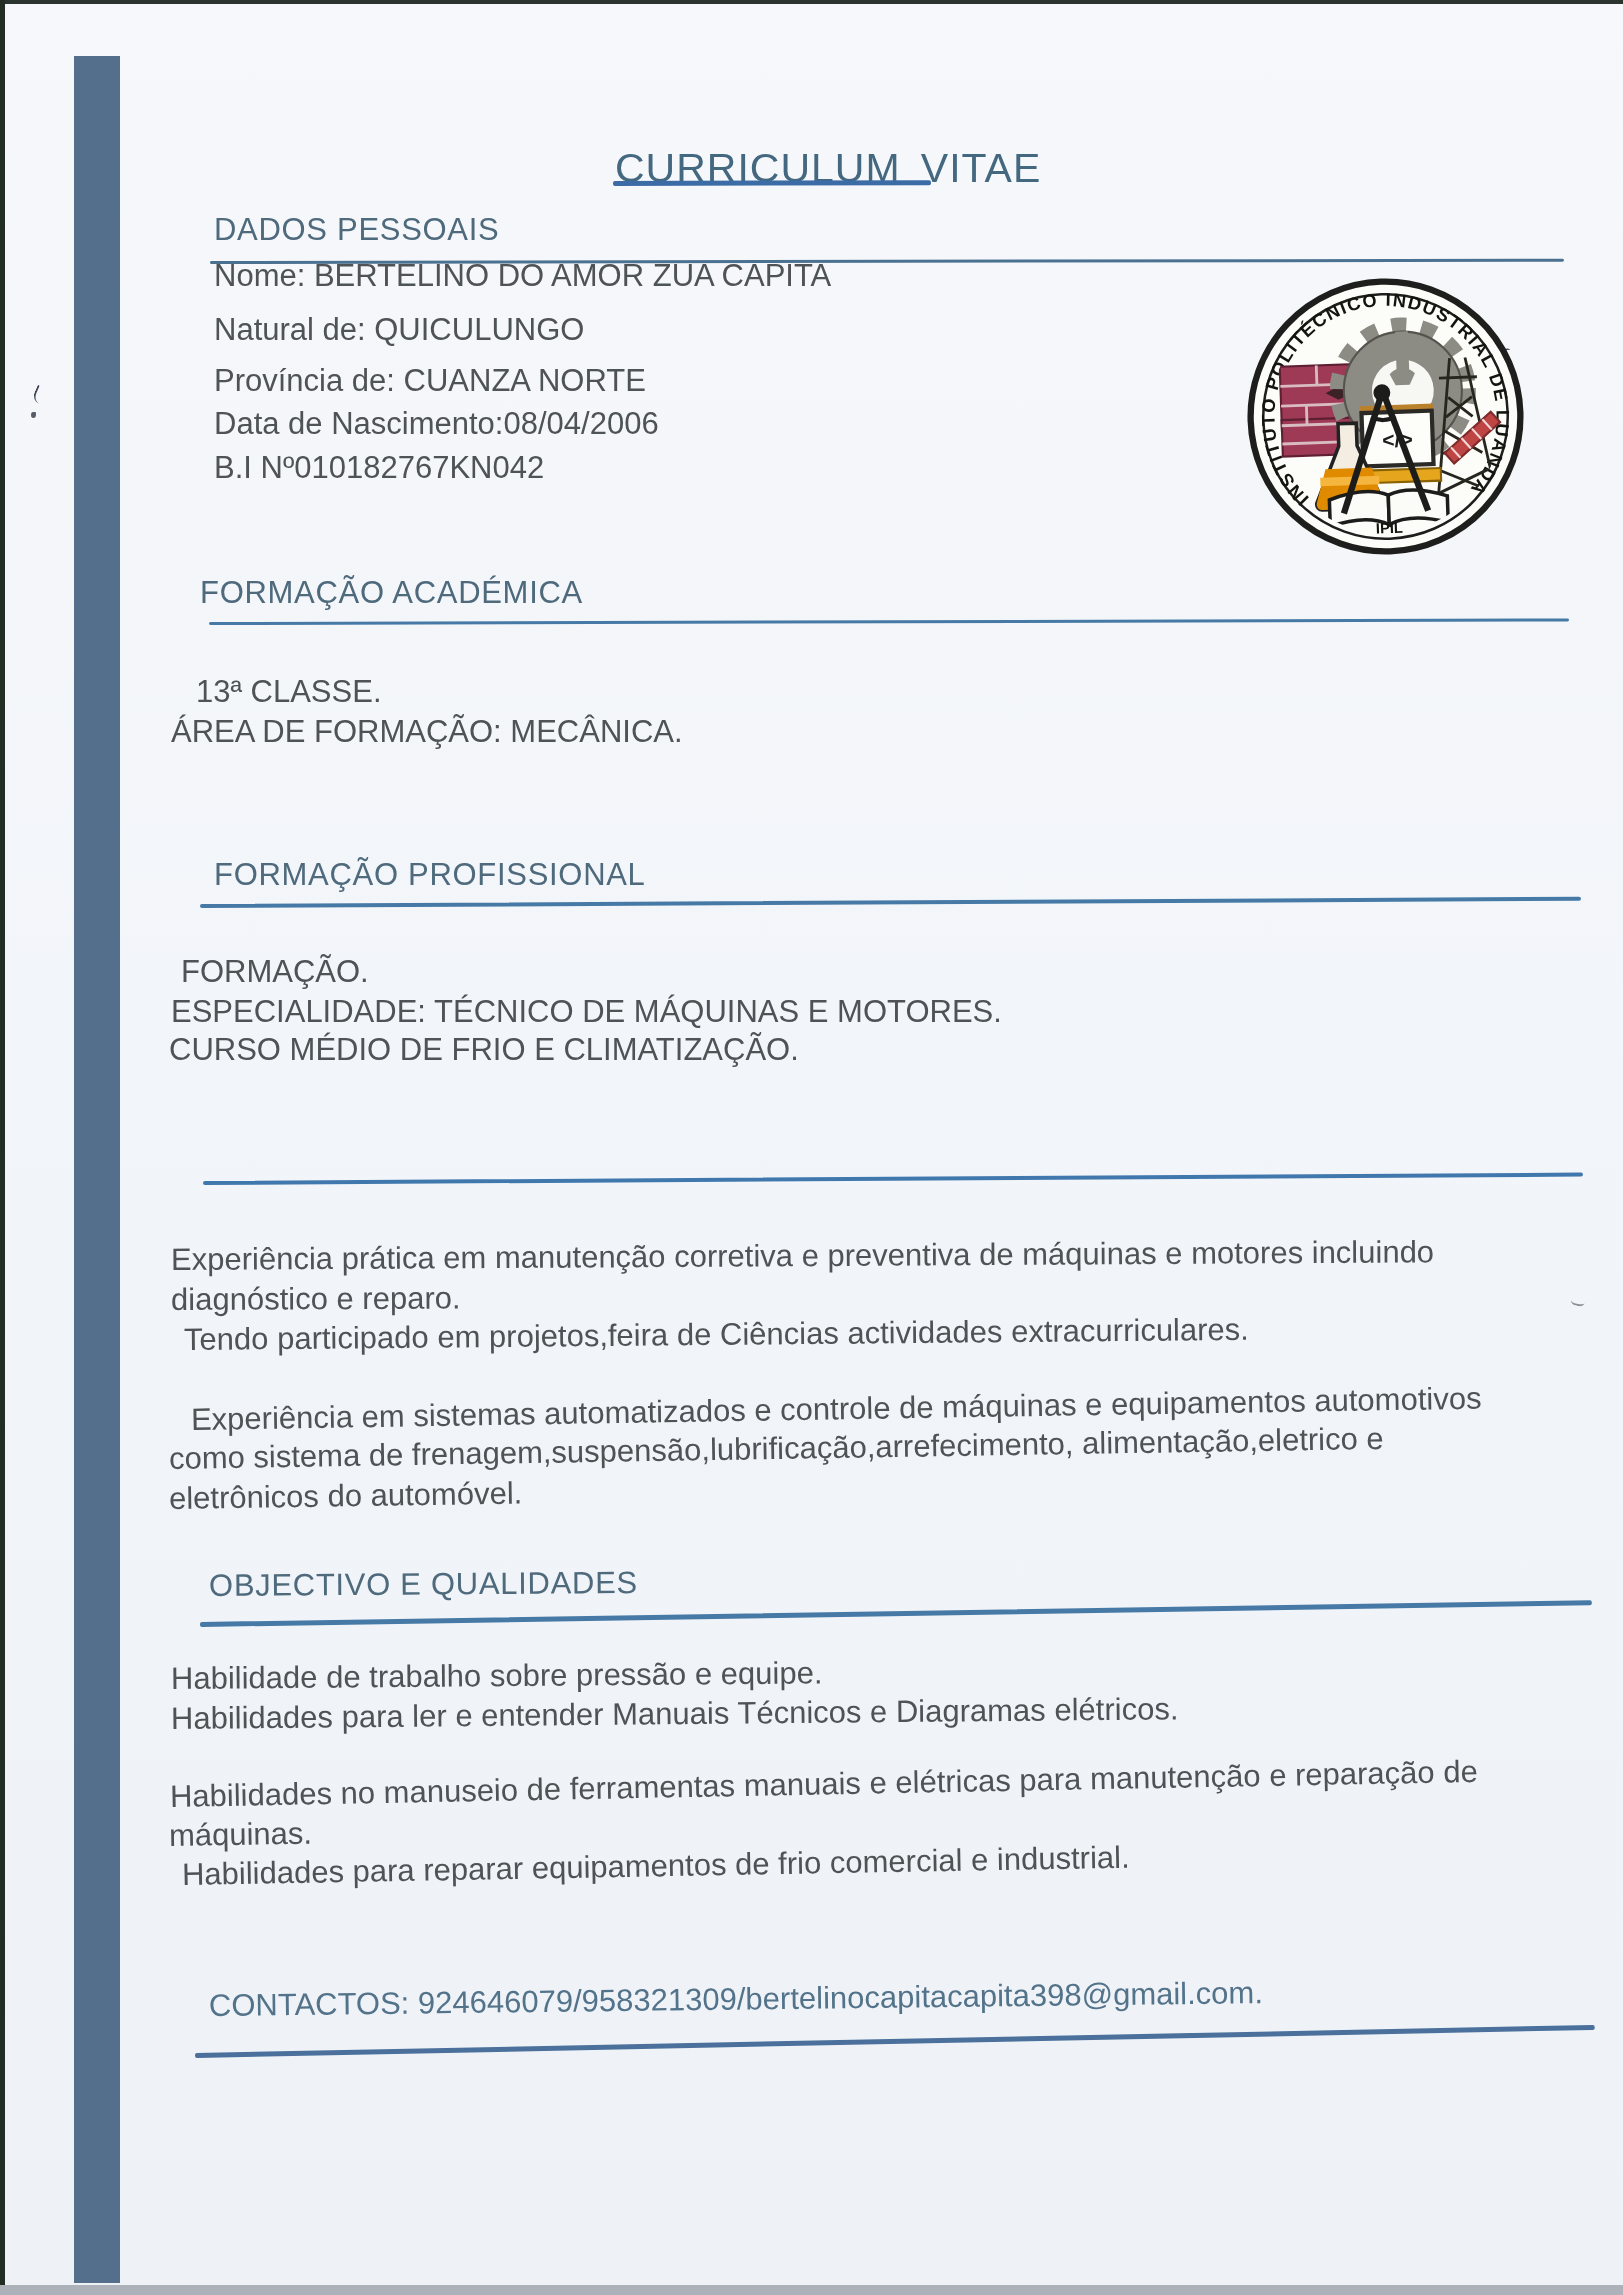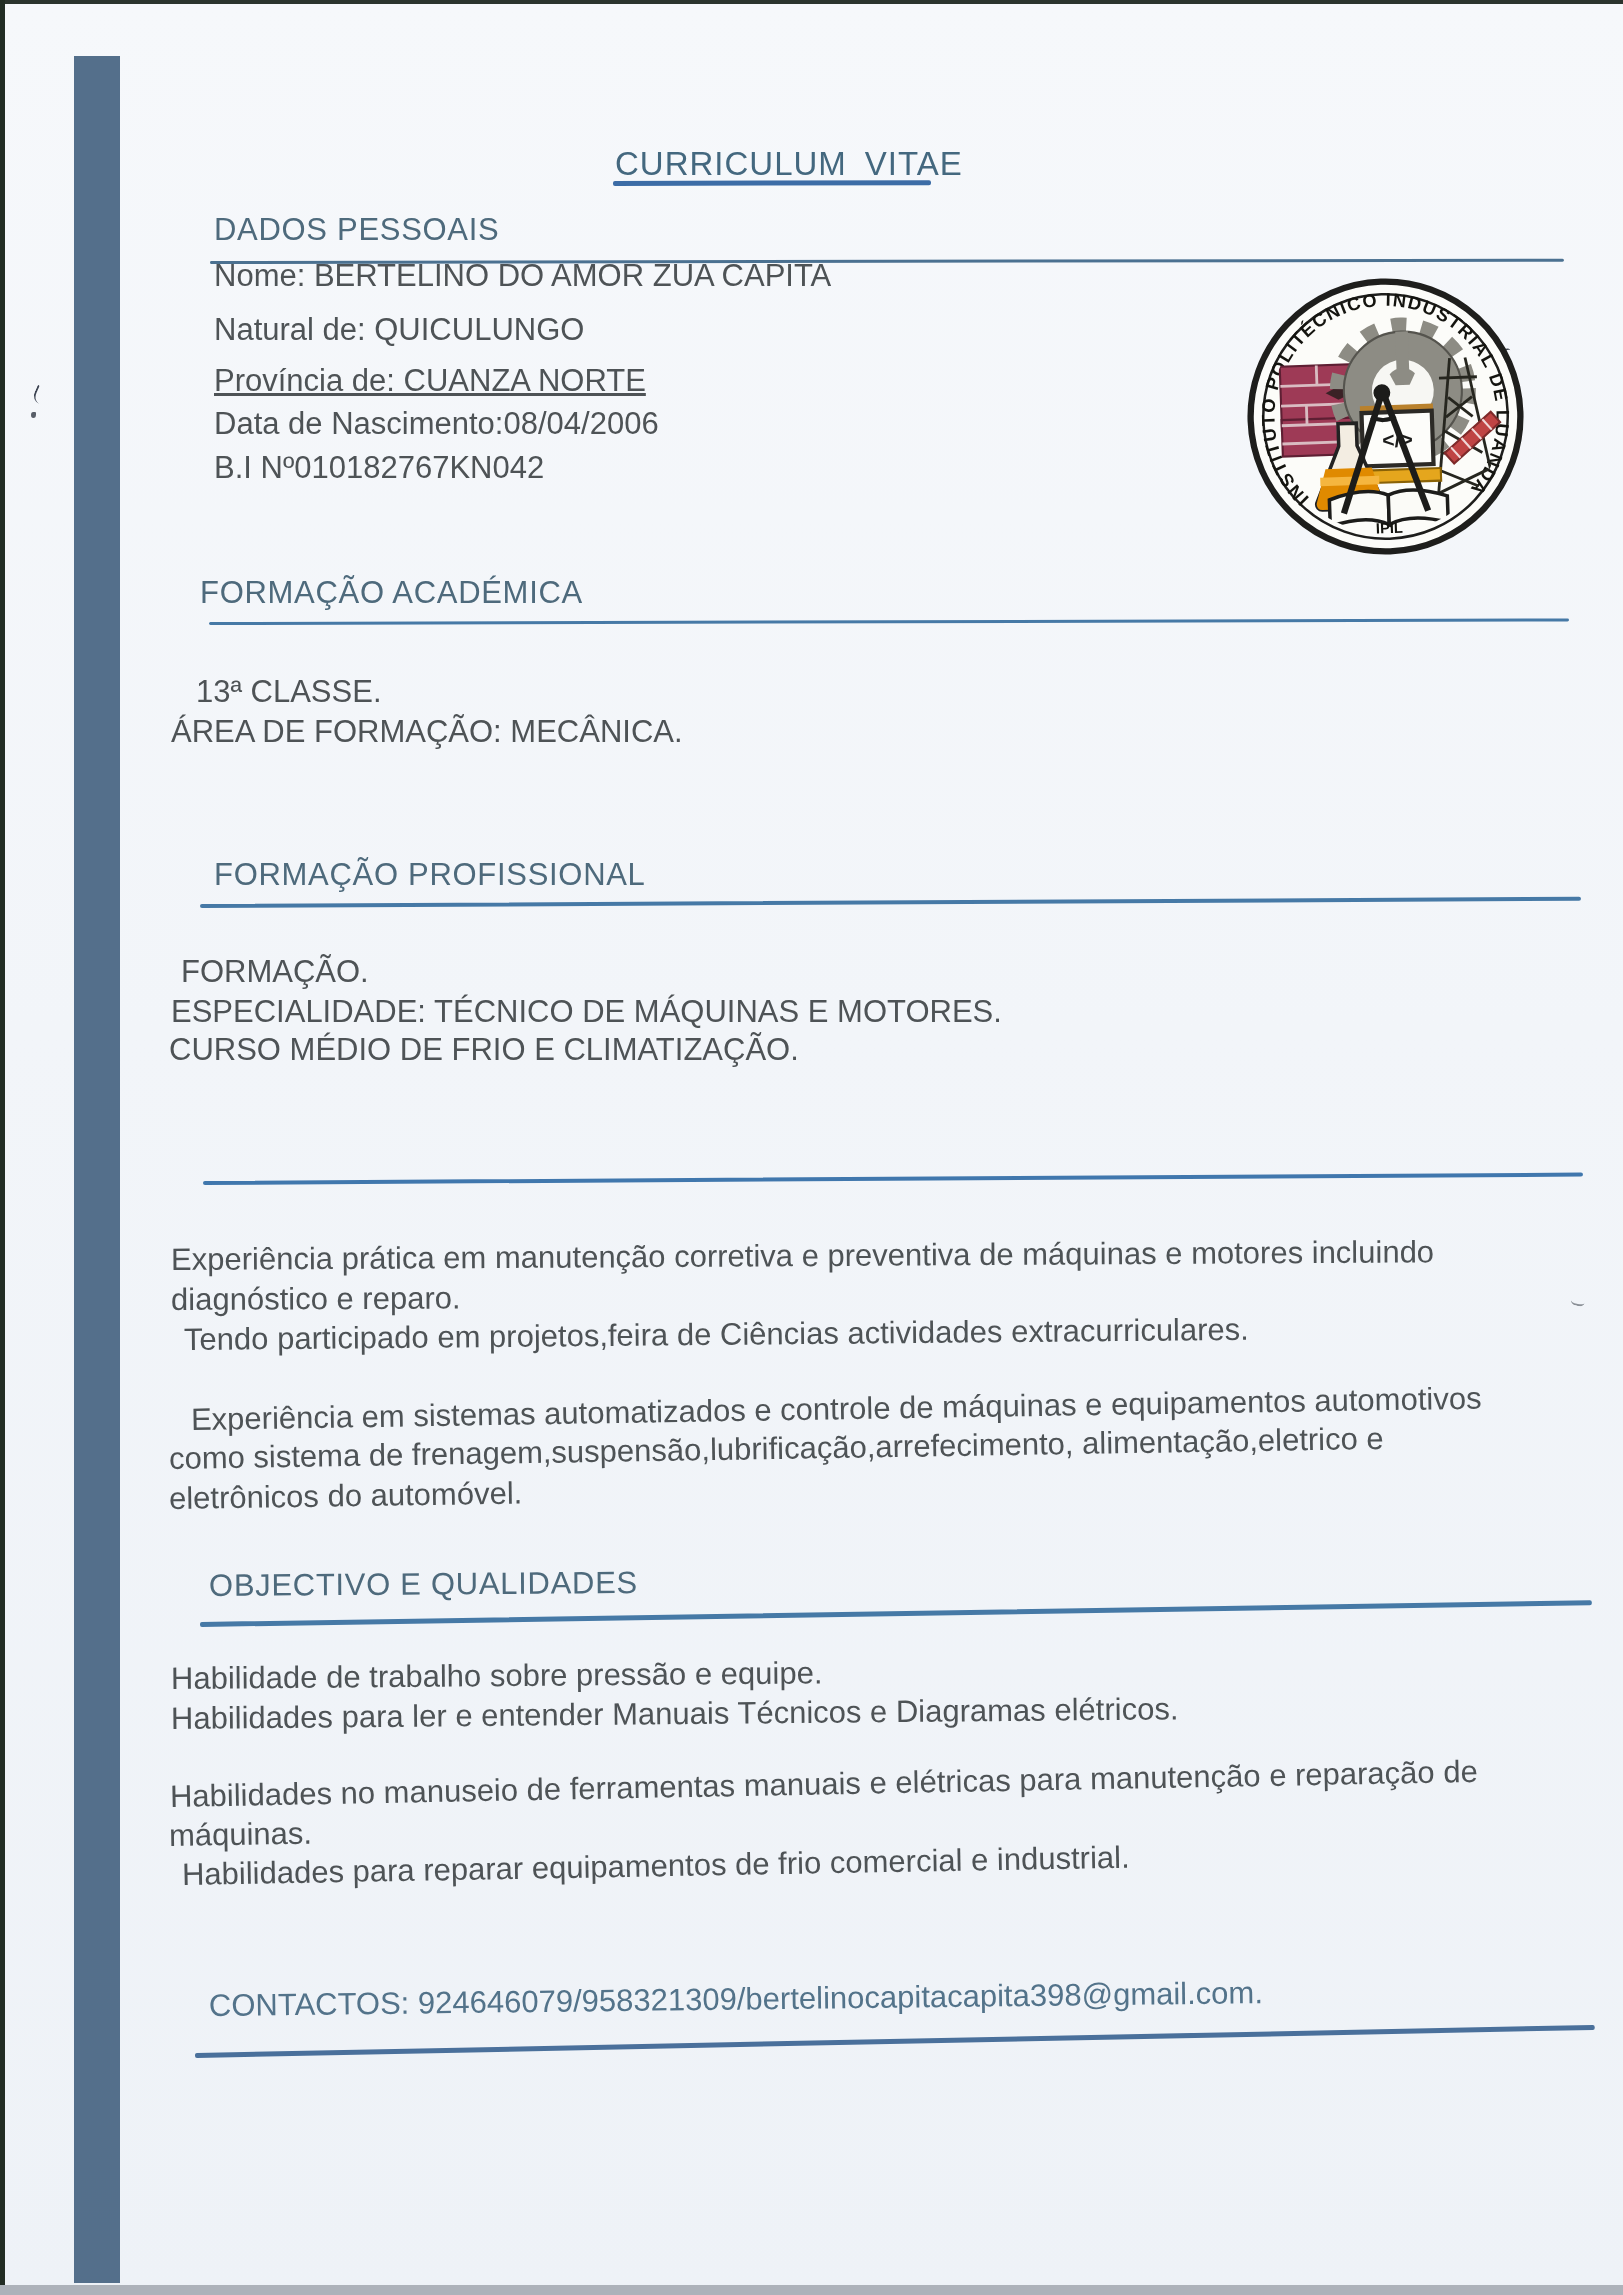--- a/index.html
+++ b/index.html
@@ -13,21 +13,21 @@
   .edge-top{position:absolute;left:0;top:0;width:100%;height:3.9px;background:#2b342e;}
   .edge-left{position:absolute;left:0;top:0;width:4.6px;height:100%;background:#222d24;}
   .edge-bottom{position:absolute;left:0;top:2285px;width:100%;height:10.5px;background:#adb2ba;}
   .bar{position:absolute;left:74px;top:56px;width:46px;height:2227px;background:#546f8b;}
   .t{
     position:absolute;white-space:nowrap;
     font-size:31px;line-height:1.15;color:#4e5356;
     transform-origin:0 50%;
   }
   .h{color:#4e6a7c;font-weight:500;letter-spacing:0.7px;}
-  .title{font-size:33px;color:#44687f;font-weight:500;letter-spacing:1px;word-spacing:7.8px;}
+  .title{font-size:41px;color:#44687f;font-weight:500;letter-spacing:1px;word-spacing:7.8px;}
   .contacts{color:#53738a;}
   .rule{position:absolute;background:#4679a6;transform-origin:0 50%;border-radius:2px;}
   .mark{position:absolute;}
 </style>
 </head>
 <body>
 
 <div class="page">
 
   <div class="edge-top"></div>
@@ -39,21 +39,21 @@
   <div class="mark" style="left:1498px;top:349px;width:13px;height:6.5px;border-top:2px solid #4a4f58;transform:rotate(-18deg);border-radius:40%;"></div>
   <div class="mark" style="left:1571px;top:1296px;width:14.4px;height:7.8px;border-bottom:2px solid #8b9097;transform:rotate(12deg);border-radius:45%;"></div>
 
   <div class="t title" style="left:615px;top:145px;">CURRICULUM VITAE</div>
   <div class="rule" style="left:613px;top:181px;width:318px;height:4.6px;background:#3c6ca6;transform:rotate(-0.15deg);"></div>
 
   <div class="t h" style="left:214px;top:212px;">DADOS PESSOAIS</div>
   <div class="rule" style="left:210px;top:261px;width:1354px;height:2.6px;background:#4b7191;transform:rotate(-0.1deg);"></div>
   <div class="t" style="left:214px;top:258px;">Nome: BERTELINO DO AMOR ZUA CAPITA</div>
   <div class="t" style="left:214px;top:312px;">Natural de: QUICULUNGO</div>
-  <div class="t" style="left:214px;top:363px;text-decoration:underline;">Província de: CUANZA NORTE</div>
+  <div class="t" style="left:214px;top:363px;">Província de: CUANZA NORTE</div>
   <div class="t" style="left:214px;top:406px;">Data de Nascimento:08/04/2006</div>
   <div class="t" style="left:214px;top:450px;">B.I Nº010182767KN042</div>
 
   <div style="position:absolute;left:1245px;top:276px;width:281px;height:281px;transform:rotate(-2deg);">
     <svg viewBox="0 0 200 200" width="281" height="281">
       <circle cx="100" cy="100" r="96" fill="#fcfcf9" stroke="#1e1e1c" stroke-width="4.5"></circle>
       <circle cx="100" cy="100" r="87" fill="none" stroke="#1e1e1c" stroke-width="1.8"></circle>
       <defs>
         <path id="arcT" d="M 44,156 A 79,79 0 1 1 156,156"></path>
         <clipPath id="cc">

